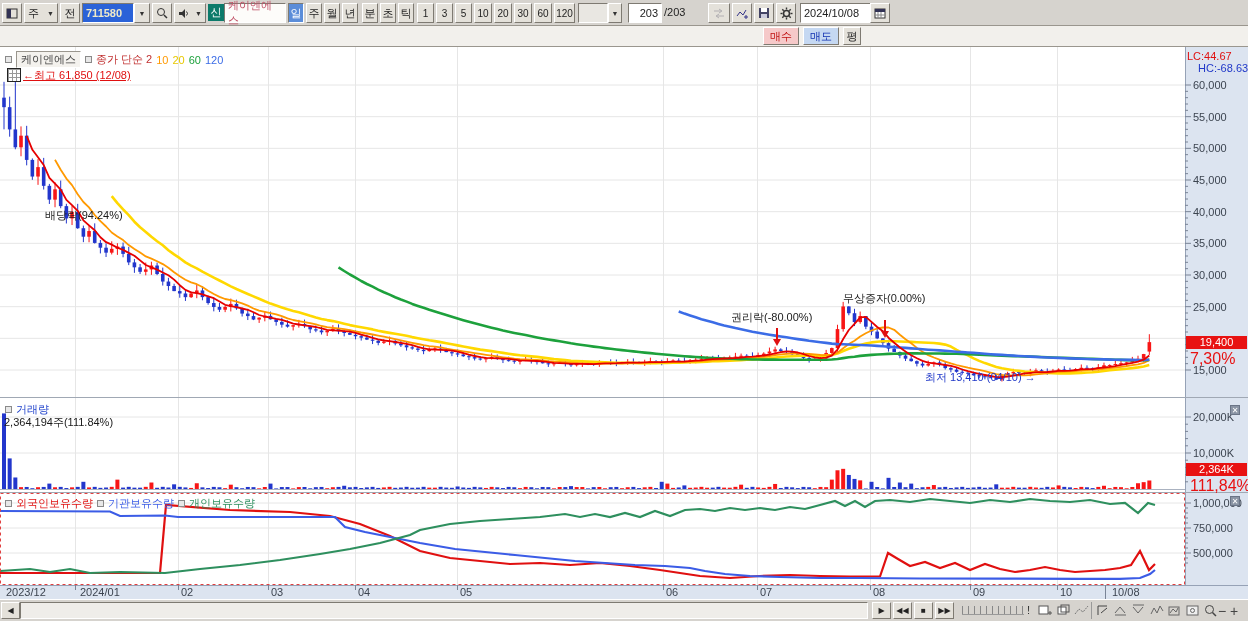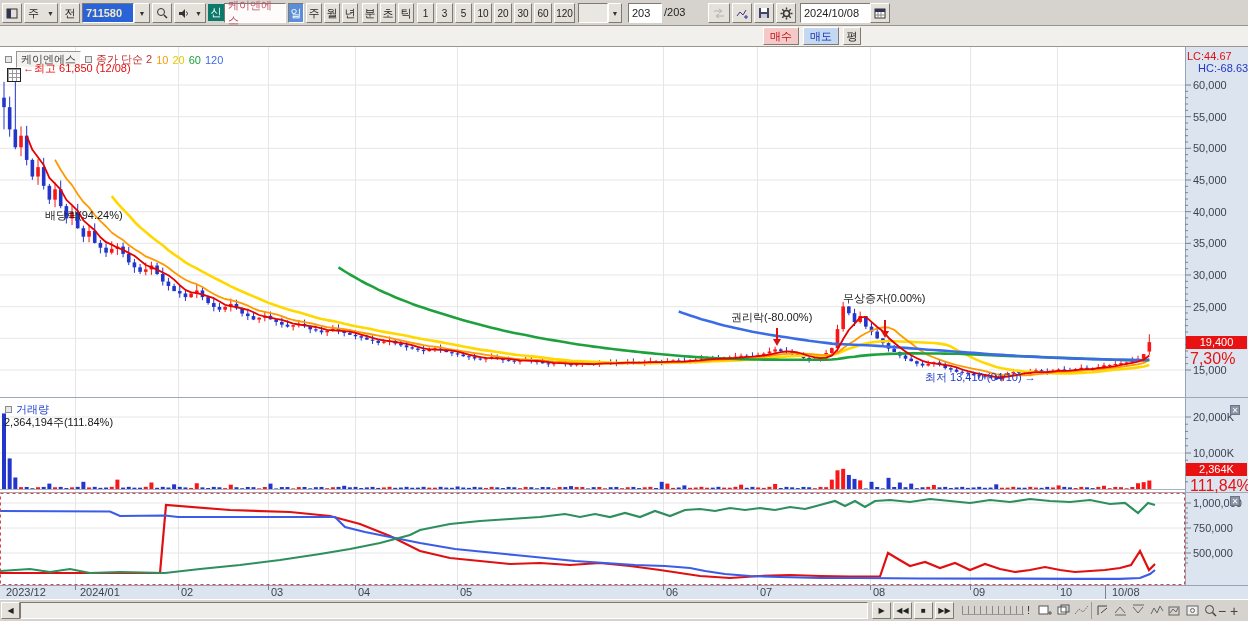--- a/index.html
+++ b/index.html
@@ -147,21 +147,21 @@
     <div class="btn small" style="left:534px;width:18px;">
         <span>60</span>
       </div>
     <div class="btn small" style="left:554px;width:21px;">
         <span>120</span>
       </div>
     <div class="field" style="left:578px;width:30px;background:#e9e7e2;"></div>
     <div class="btn" style="left:608px;width:14px;">
         <span class="ddarrow">▼</span>
       </div>
-    <div class="field" style="left:628px;width:34px;justify-content:flex-start;">
+    <div class="field" style="left:628px;width:34px;justify-content:flex-end;">
         <span>203</span>
       </div>
     <div style="position:absolute;left:664px;top:6px;"><span>/203</span></div>
     <div class="btn" style="left:708px;width:22px;">
       <svg width="14" height="11" opacity="0.4">
           <path d="M2 3 h7 M7 1 l3 2 -3 2" stroke="#667" fill="none"></path>
           <path d="M12 8 h-7 M7 6 l-3 2 3 2" stroke="#667" fill="none"></path>
         </svg>
     </div>
     <div class="btn" style="left:732px;width:20px;">
@@ -1006,41 +1006,49 @@
     <span class="sq"></span>
     <span style="color:#c03030;">종가 단순 2</span>
     <span style="color:#ff9900;">10</span>
     <span style="color:#e8c800;">20</span>
     <span style="color:#1da13c;">60</span>
     <span style="color:#3b6ce6;">120</span>
   </div>
   <div style="position:absolute;left:7px;top:68px;width:14px;height:14px;border:1px solid #222;background:#fff;
               background-image:linear-gradient(#999 1px,transparent 1px),linear-gradient(90deg,#999 1px,transparent 1px);
               background-size:4px 4px;"></div>
-  <div class="ann red" style="left:23px;top:61px;">←최고 61,850 (12/08)</div>
+  <div class="ann red" style="left:23px;top:68px;text-decoration:underline;">←최고 61,850 (12/08)</div>
   <div class="ann blk" style="left:45px;top:208px;">배당락(94.24%)</div>
   <div class="ann blk" style="left:731px;top:310px;">권리락(-80.00%)</div>
   <div class="ann blk" style="left:843px;top:291px;">무상증자(0.00%)</div>
   <div class="ann blue" style="left:925px;top:370px;">
     <span>최저 13,410 (04/10)</span> <span style="font-weight:bold;">→</span>
   </div>
   <div class="ann red" style="left:1187px;top:50px;">LC:44.67</div>
   <div class="ann blue" style="left:1187px;top:62px;margin-left:11px;">HC:-68.63</div>
 
   <div class="tag" style="top:336px;">19,400</div>
   <div class="tagpct" style="top:350px;">7,30%</div>
   <div class="tag" style="top:463px;">2,364K</div>
   <div class="tagpct" style="top:477px;">111,84%</div>
 
   <div class="legend" style="left:5px;top:402px;">
     <span class="sq"></span>
     <span style="color:#2244cc;">거래량</span>
   </div>
   <div class="ann blk" style="left:4px;top:415px;">2,364,194주(111.84%)</div>
 
+  <div class="legend" style="left:5px;top:496px;">
+    <span class="sq"></span>
+    <span style="color:#e01010;">외국인보유수량</span>
+    <span class="sq"></span>
+    <span style="color:#3b5ce6;">기관보유수량</span>
+    <span class="sq"></span>
+    <span style="color:#2e8f5e;">개인보유수량</span>
+  </div>
 
   <div class="xclose" style="left:1230px;top:405px;">✕</div>
   <div class="xclose" style="left:1230px;top:496px;">✕</div>
 
   <div id="bottombar">
     <div class="bbtn" style="left:1px;">◀</div>
     <div id="hscroll-track"></div>
     <div class="bbtn" style="left:872px;">
         <span>▶</span>
       </div>

